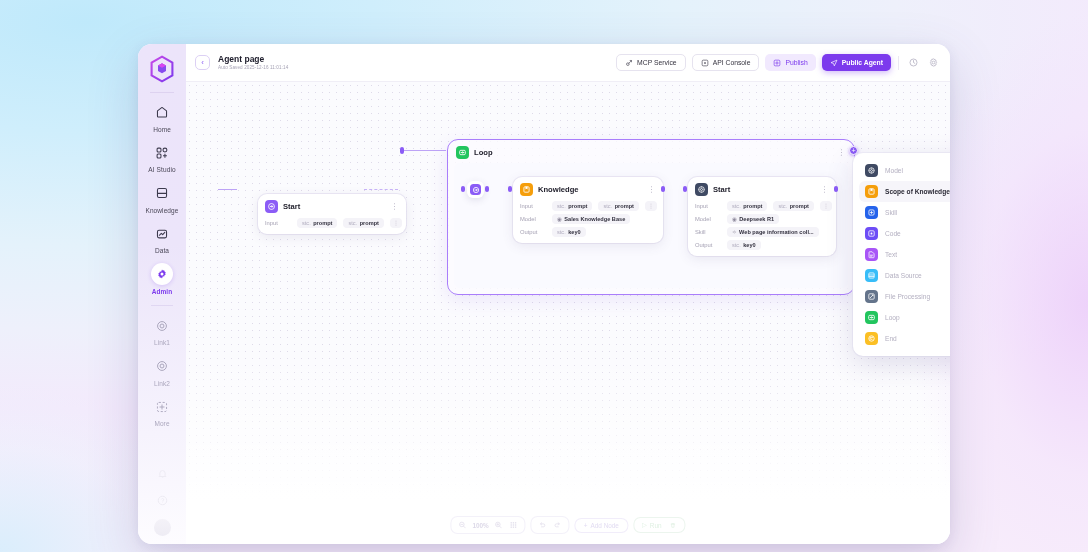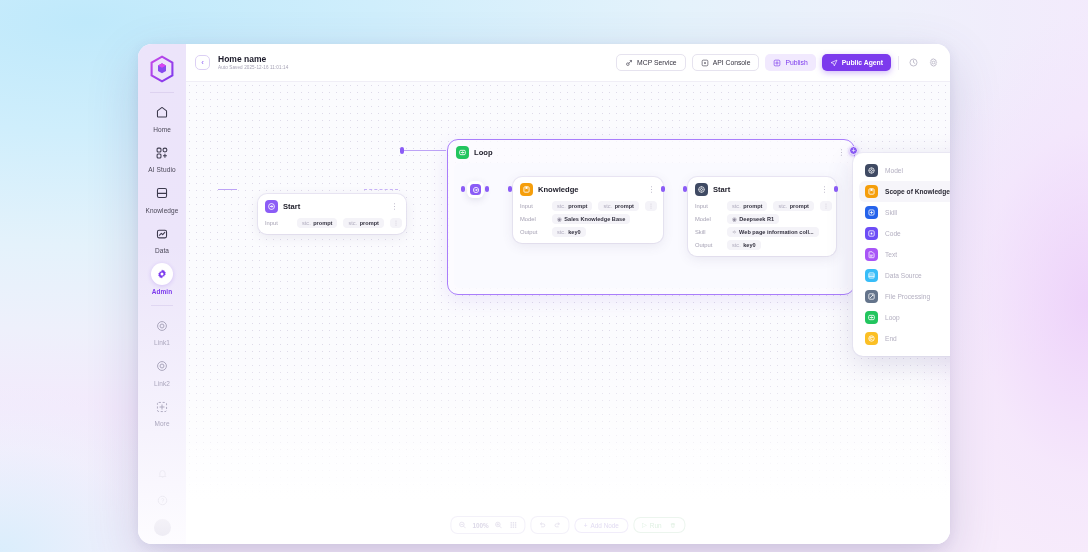--- a/index.html
+++ b/index.html
@@ -315,21 +315,21 @@
     </div>
   </div>
 
   <div class="main">
 
     <div class="header">
       <div class="back-btn">
         <span>‹</span>
       </div>
       <div class="title-wrap">
-        <div class="title">Home name</div>
+        <div class="title">Agent page</div>
         <div class="subtitle">Auto Saved 2025-12-16 11:01:14</div>
       </div>
 
       <div class="hdr-right">
         <div class="hbtn">
           <span>
             <svg viewBox="0 0 14 14" width="8" height="8" fill="none" stroke="#4b4957" stroke-width="1.2">
               <circle cx="5" cy="9" r="2.3"></circle>
                 <path d="M6.8 7.3 L11 3.2 M9 2.6 h2.4 v2.4" stroke-linecap="round"></path>
             </svg>

